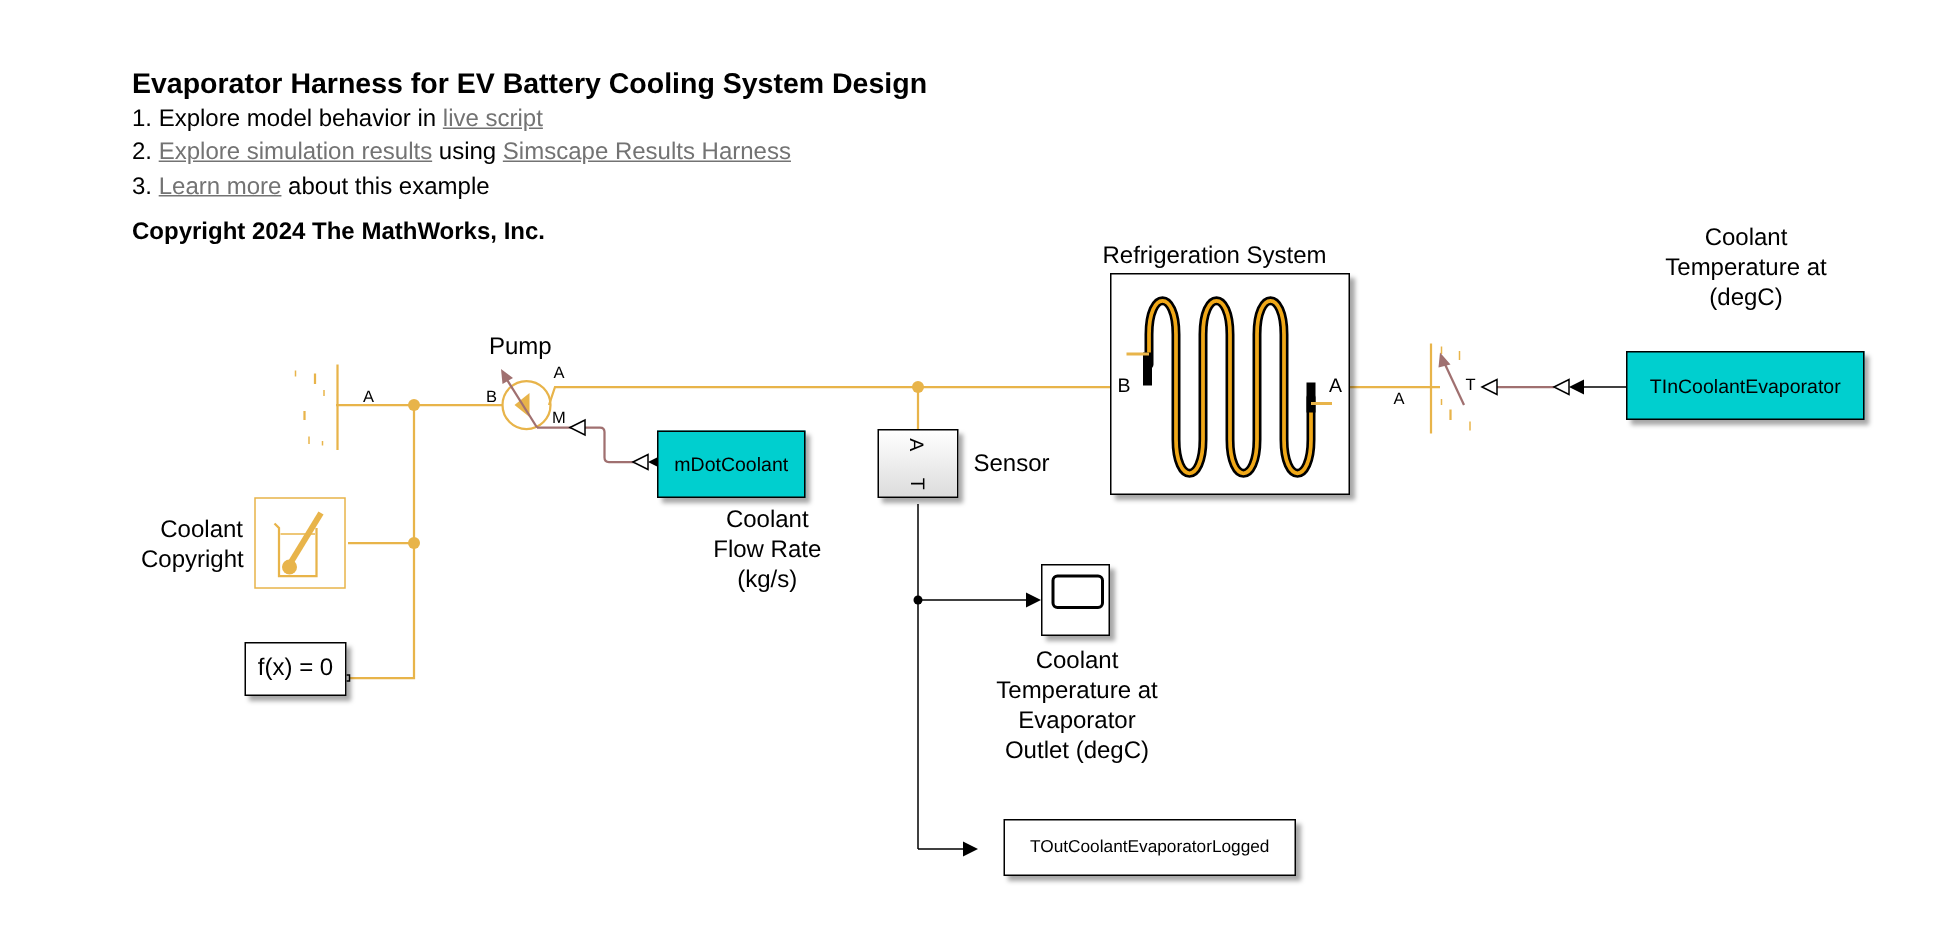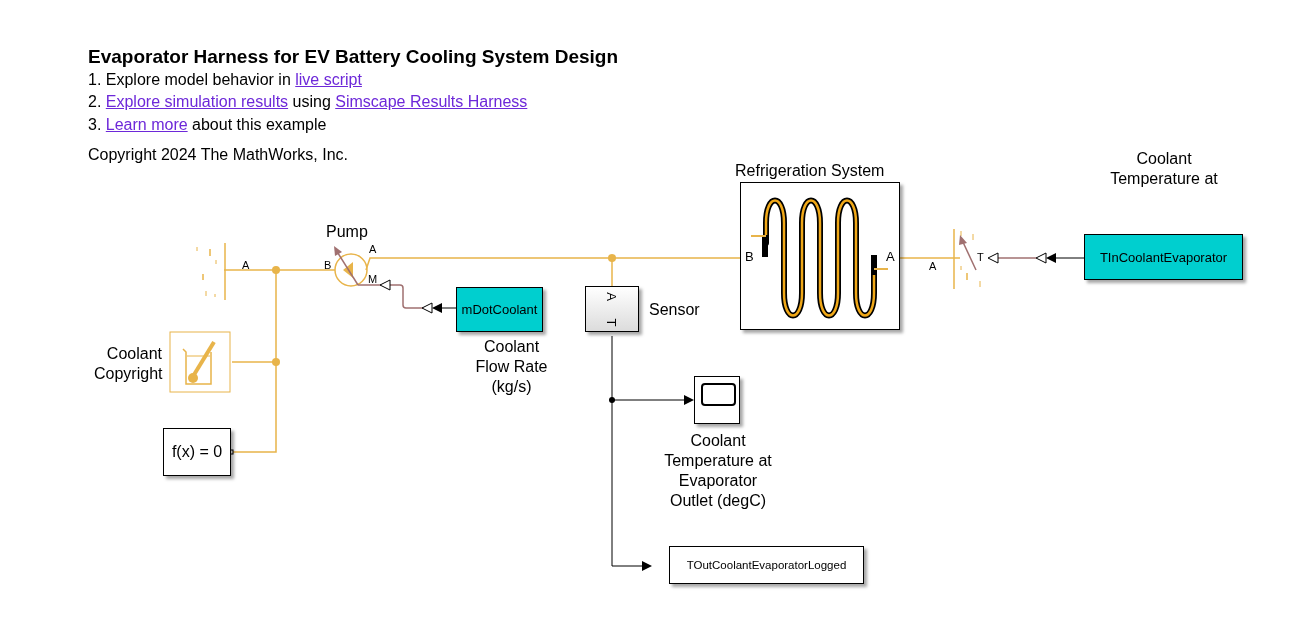--- a/index.html
+++ b/index.html
@@ -1,42 +1,42 @@
 <!DOCTYPE html>
 <html><head>
 <meta charset="utf-8">
 <style>
   html, body { margin: 0; padding: 0; background: #ffffff; }
   body { width: 1297px; height: 618px; position: relative; overflow: hidden;
          font-family: "Liberation Sans", sans-serif; color: #000; }
   .abs { position: absolute; }
   .title { left: 88px; top: 46px; font-size: 19px; font-weight: bold; white-space: nowrap; }
   .line { left: 88px; font-size: 16px; white-space: nowrap; }
-  a.link { color: #6d28d9; text-decoration: underline; cursor: pointer; }
+  a.link { color: #737373; text-decoration: underline; cursor: pointer; }
   .label { font-size: 16px; text-align: center; line-height: 20px; white-space: nowrap; }
   .port { font-size: 11px; }
   .block { position: absolute; box-sizing: border-box; border: 1px solid #000;
            box-shadow: 3px 3px 3px rgba(0,0,0,0.35); }
   .teal { background: #00cfcf; font-size: 13px; display: flex; align-items: center; justify-content: center; }
   svg.canvas { position: absolute; left: 0; top: 0; }
 </style>
 </head>
 <body>
 
 <div class="abs title">Evaporator Harness for EV Battery Cooling System Design</div>
 <div class="abs line" style="top:71px;">
   <span>1. Explore model behavior in </span><a class="link">live script</a>
 </div>
 <div class="abs line" style="top:93px;">
   <span>2. </span><a class="link">Explore simulation results</a><span> using </span><a class="link">Simscape Results Harness</a>
 </div>
 <div class="abs line" style="top:116px;">
   <span>3. </span><a class="link">Learn more</a><span> about this example</span>
 </div>
-<div class="abs line" style="top:146px;">Copyright 2024 The MathWorks, Inc.</div>
+<div class="abs line" style="top:146px;font-weight:bold;">Copyright 2024 The MathWorks, Inc.</div>
 
 <svg class="canvas" width="1297" height="618">
 
   <g stroke="#e8b44a" stroke-width="1.5" fill="none">
     <path d="M224 270 H335"></path>
     <path d="M276 270 V452 Q276 452 272 452 H233"></path>
     <path d="M232 362 H276"></path>
     <path d="M366 270 L370 258 H740"></path>
     <path d="M612 258 V286"></path>
     <path d="M900 258 H960"></path>
@@ -109,23 +109,23 @@
 <div class="abs label" style="left:326px; top:222px;">Pump</div>
 <div class="abs port" style="left:369px; top:243px;">A</div>
 <div class="abs port" style="left:324px; top:259px;">B</div>
 <div class="abs port" style="left:368px; top:273px;">M</div>
 
 <div class="abs label" style="left:94px; top:344px; text-align:right; width:68px;">
   <div>Coolant</div>
   <div>Copyright</div>
 </div>
 
-<div class="block" style="left:163px; top:428px; width:68px; height:48px; background:#fff; font-size:16px; display:flex; align-items:center; justify-content:center;">f(x) = 0</div>
+<div class="block" style="left:163px; top:428px; width:68px; height:36px; background:#fff; font-size:16px; display:flex; align-items:center; justify-content:center;">f(x) = 0</div>
 
-<div class="block teal" style="left:456px; top:287px; width:87px; height:45px;">mDotCoolant</div>
+<div class="block teal" style="left:438px; top:287px; width:99px; height:45px;">mDotCoolant</div>
 <div class="abs label" style="left:462px; top:337px; width:99px;">
   <div>Coolant</div>
   <div>Flow Rate</div>
   <div>(kg/s)</div>
 </div>
 
 <div class="block" style="left:585px; top:286px; width:54px; height:46px; background:linear-gradient(#ffffff,#dcdcdc);">
   <div style="position:absolute; left:21px; top:2px; font-size:13px; transform:rotate(90deg);">A</div>
   <div style="position:absolute; left:22px; top:28px; font-size:13px; transform:rotate(90deg);">T</div>
 </div>
@@ -147,20 +147,21 @@
   <div style="position:absolute; left:4px; top:66px; font-size:13px;">B</div>
   <div style="position:absolute; left:145px; top:66px; font-size:13px;">A</div>
 </div>
 
 <div class="abs port" style="left:929px; top:260px;">A</div>
 <div class="abs port" style="left:977px; top:251px;">T</div>
 
 <div class="abs label" style="left:1083px; top:149px; width:162px;">
   <div>Coolant</div>
   <div>Temperature at</div>
+  <div>(degC)</div>
 </div>
 <div class="block teal" style="left:1084px; top:234px; width:159px; height:46px;">TInCoolantEvaporator</div>
 
 <div class="block" style="left:694px; top:376px; width:46px; height:48px; background:#fff;">
   <div style="position:absolute; left:6px; top:6px; width:31px; height:19px; border:2px solid #000; border-radius:4px;"></div>
 </div>
 <div class="abs label" style="left:648px; top:431px; width:140px;">
   <div>Coolant</div>
   <div>Temperature at</div>
   <div>Evaporator</div>

